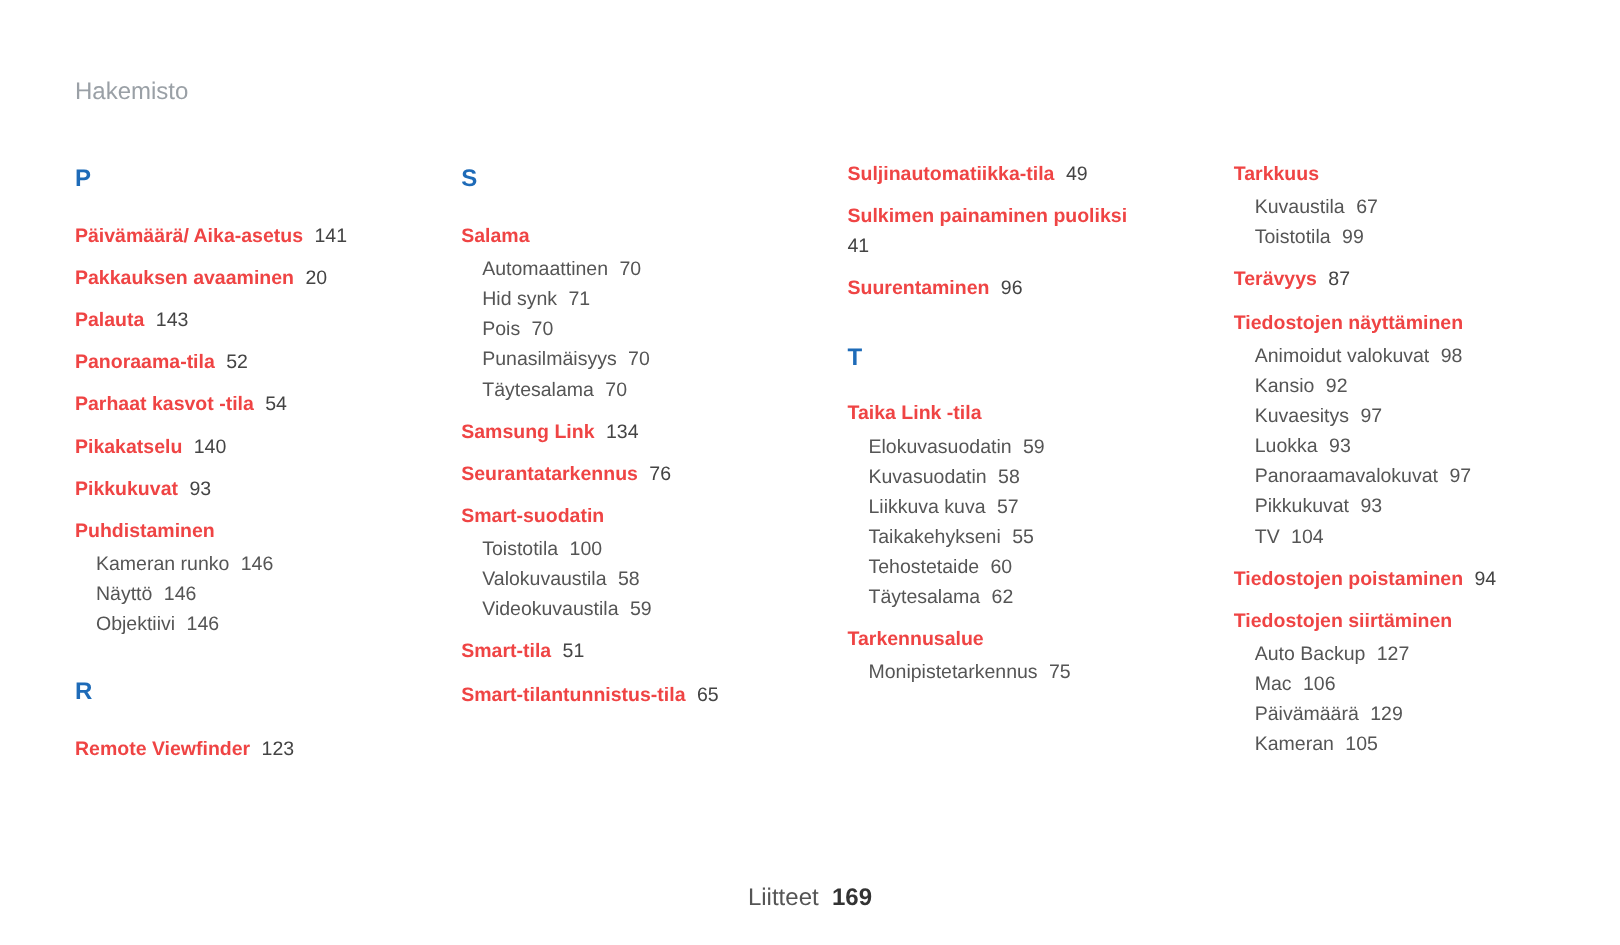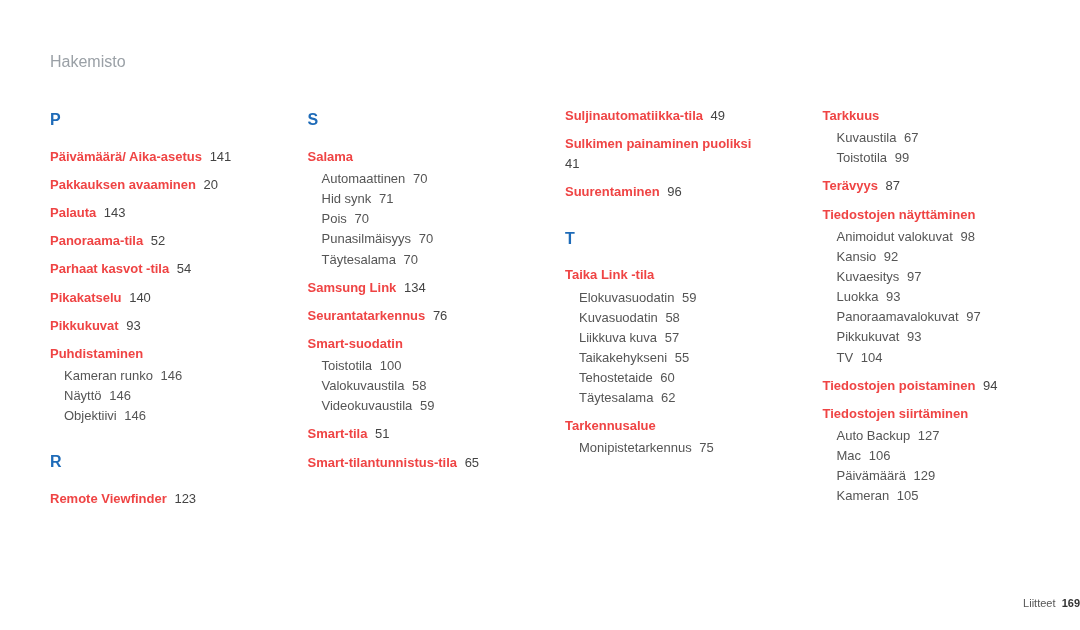--- a/index.html
+++ b/index.html
@@ -63,22 +63,22 @@
     color: #555;
     font-weight: 400;
     line-height: 1.55;
   }
   .sub-pn { margin-left: 4px; color:#555;}
   .footer {
     position: absolute;
     bottom: 18px;
     left: 0;
     right: 0;
-    text-align: right;
-    font-size: 11px;
+    text-align: center;
+    font-size: 16px;
     color: #555;
   }
   .footer-num { font-weight: 700; color: #333; }
 </style>
 </head>
 <body>
 
 <div class="page-title">Hakemisto</div>
 
 <div class="columns" id="columns-root">

